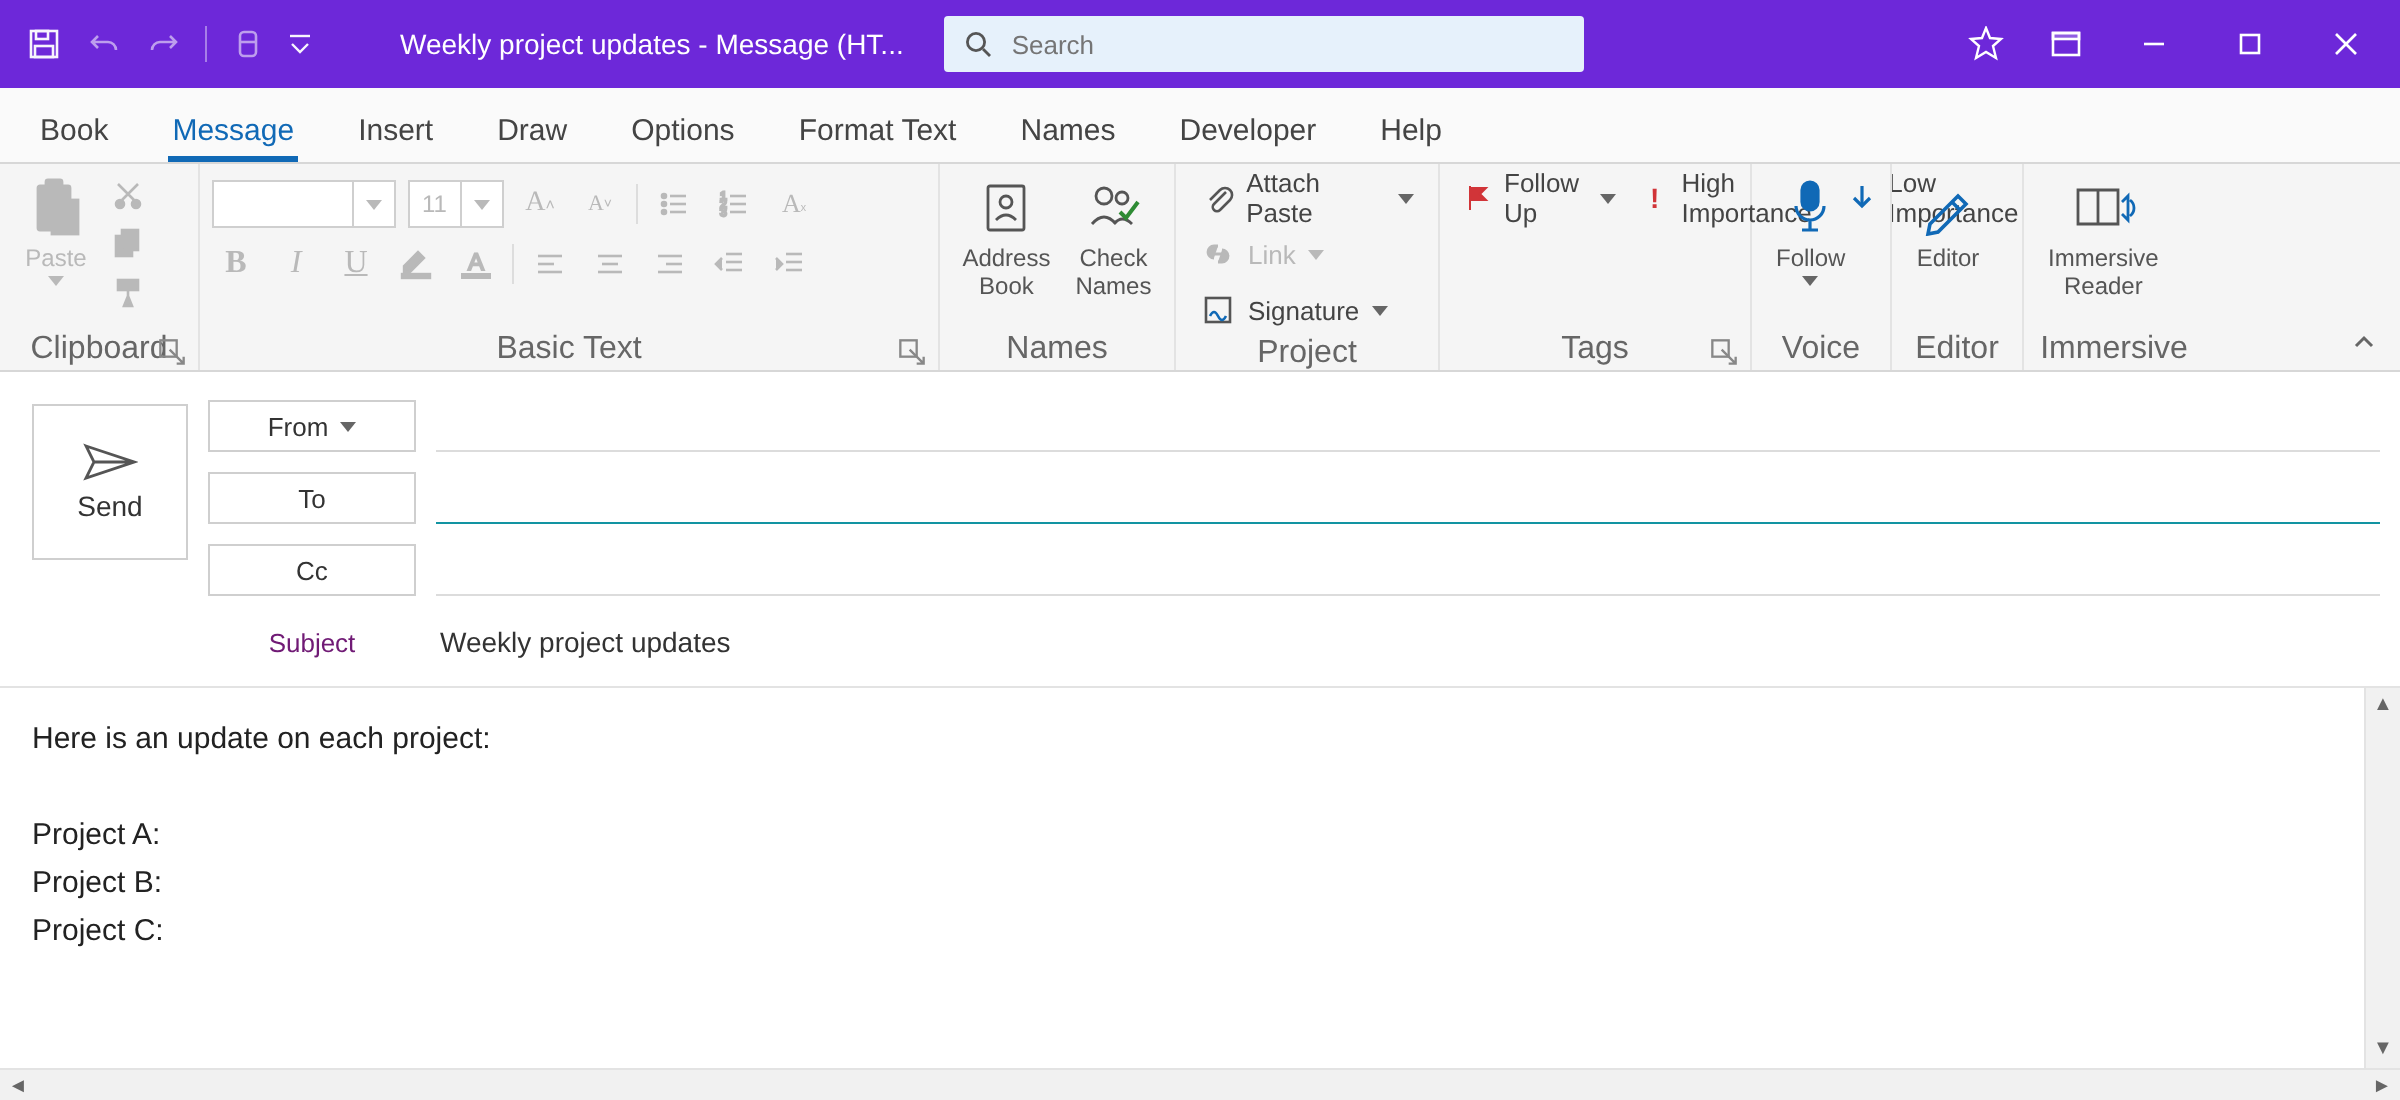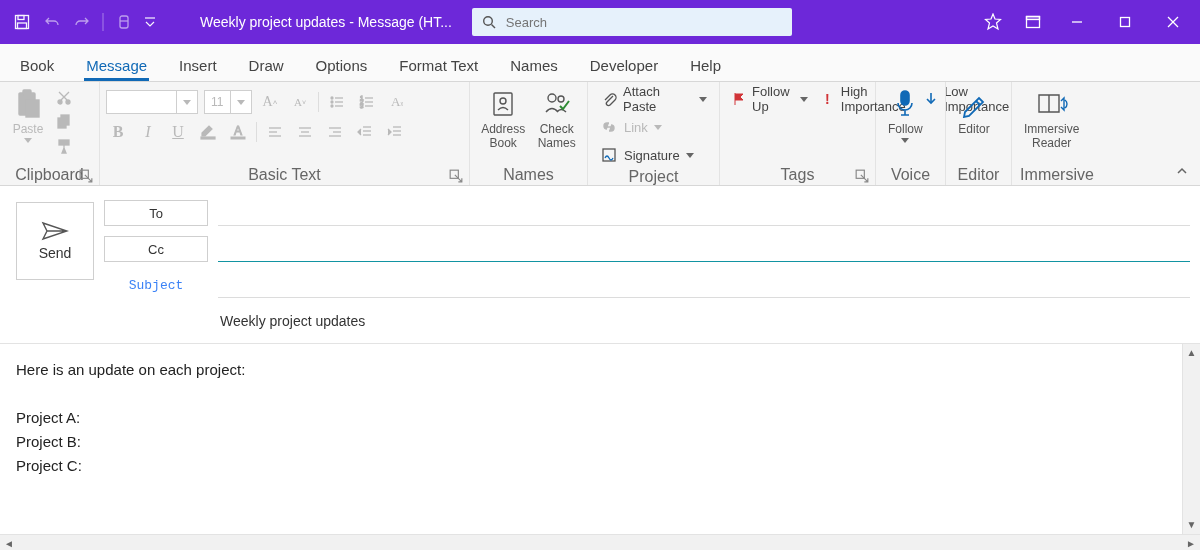--- a/index.html
+++ b/index.html
@@ -37,21 +37,21 @@
   .fontbox { display:flex; align-items:center; height:24px; border:1px solid #cfcfcf; background:#fff; }
   .fontbox .seg { padding:0 6px; font-size:12px; color:#b9b9b9; border-right:1px solid #cfcfcf; height:100%; display:flex; align-items:center; gap:4px;}
   .fontbox .seg:last-child{border-right:none;}
   .caret { width:0;height:0;border-left:4px solid transparent;border-right:4px solid transparent;border-top:5px solid currentColor; display:inline-block;}
   .ribbon-collapse { position:absolute; right:8px; bottom:4px; width:20px; height:20px; display:flex; align-items:center; justify-content:center; color:#666;}
 
   .compose { display:flex; padding:14px 10px 0 16px; gap:10px; border-bottom:1px solid #e3e3e3; height:158px; }
   .sendbox { width:78px; height:78px; border:1px solid #cfcfcf; display:flex; flex-direction:column; align-items:center; justify-content:center; gap:4px; font-size:14px; color:#333; margin-top:2px;}
   .hdrcol { width:104px; display:flex; flex-direction:column; gap:10px; align-items:stretch; }
   .hdrbtn { height:26px; border:1px solid #cfcfcf; display:flex; align-items:center; justify-content:center; font-size:13px; color:#333; gap:6px;}
-  .hdrlabel { height:26px; display:flex; align-items:center; justify-content:center; font-size:13px; color:#3b82f6;font-family:Liberation Mono, monospace; }
+  .hdrlabel { height:26px; display:flex; align-items:center; justify-content:center; font-size:13px; color:#701a75; }
   .fieldcol { flex:1; display:flex; flex-direction:column; gap:10px; padding-top:0; }
   .fieldline { height:26px; border-bottom:1px solid #dcdcdc; display:flex; align-items:center; font-size:14px; color:#333; padding-left:2px;}
   .fieldline.to { border-bottom:1px solid #1294a2; }
   .fieldline.subject { border-bottom:none; }
 
   .bodyarea { position:relative; padding:14px 18px 0 16px; font-size:15px; color:#222; line-height:24px; height:190px; }
   .vscroll { position:absolute; right:0; top:0; bottom:0; width:18px; background:#f1f1f1; border-left:1px solid #e3e3e3; display:flex; flex-direction:column; align-items:center; justify-content:space-between; }
   .vscroll .arrow { width:100%; height:18px; display:flex; align-items:center; justify-content:center; color:#666; font-size:10px;}
   .hscroll { height:18px; background:#f1f1f1; border-top:1px solid #e3e3e3; display:flex; align-items:center; justify-content:space-between; }
   .hscroll .arrow { width:18px; height:100%; display:flex; align-items:center; justify-content:center; color:#666; font-size:10px;}
@@ -467,20 +467,24 @@
 
 <div class="compose">
   <div class="sendbox">
     <svg width="28" height="20" viewBox="0 0 28 20" fill="none" stroke="#555" stroke-width="1.4">
         <path d="M2 2 L26 10 L2 18 L6 10 Z M6 10 H24"></path>
       </svg>
     <span>Send</span>
   </div>
   <div class="hdrcol">
     <div class="hdrbtn">
+        <span>From</span>
+        <span class="caret" style="color:#666"></span>
+      </div>
+    <div class="hdrbtn">
         <span>To</span>
       </div>
     <div class="hdrbtn">
         <span>Cc</span>
       </div>
     <div class="hdrlabel">Subject</div>
   </div>
   <div class="fieldcol">
     <div class="fieldline"></div>
     <div class="fieldline to"></div>

